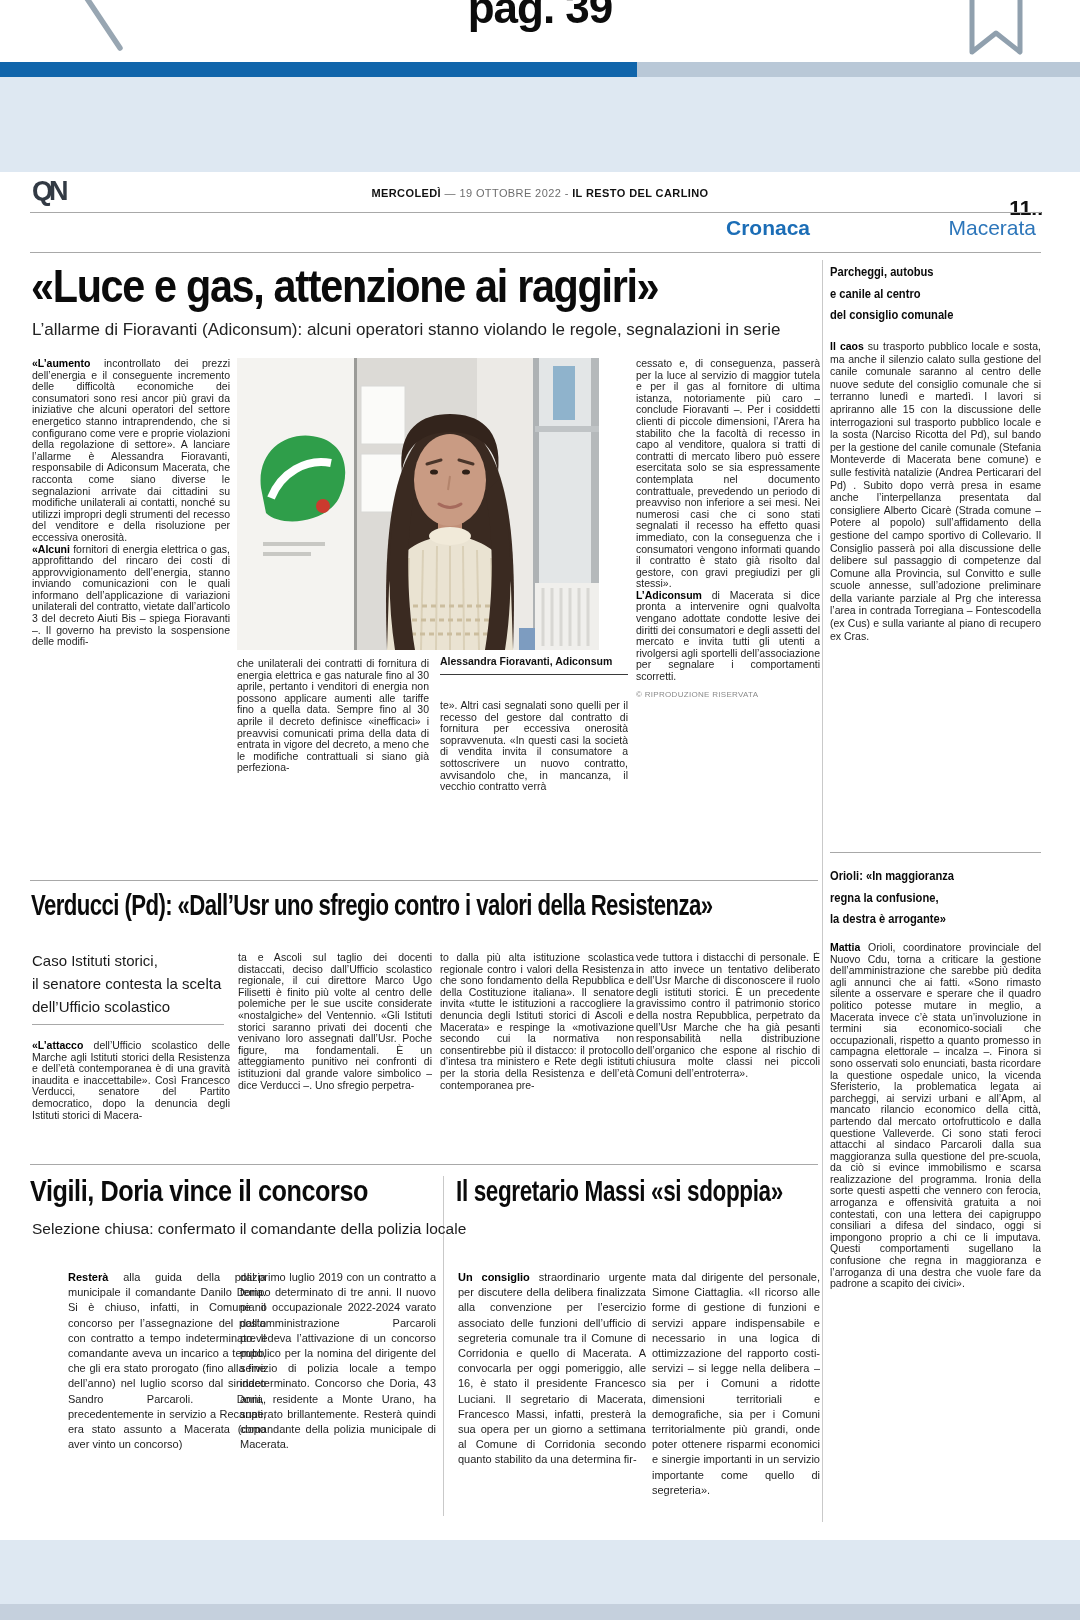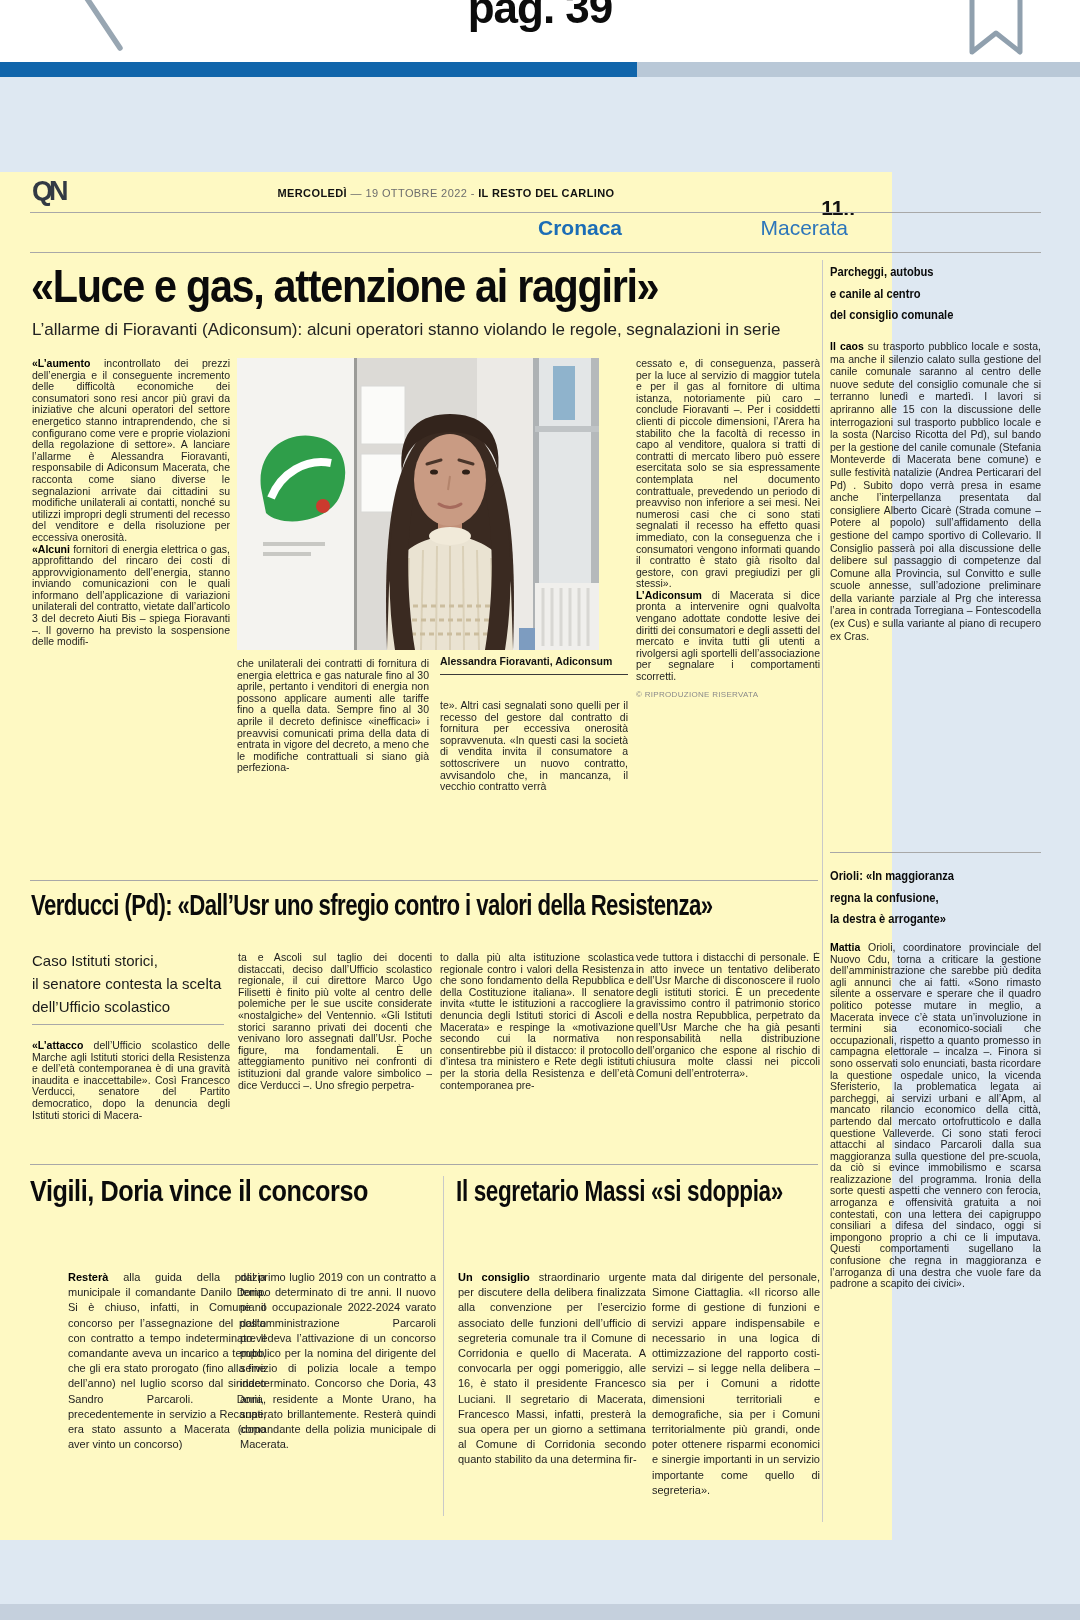--- a/index.html
+++ b/index.html
@@ -11,21 +11,21 @@
   .iconbtn { position:absolute; background:none; border:none; cursor:pointer; }
   .back { left:38px; top:0; width:120px; height:62px; }
   .bmk  { left:964px; top:0; width:64px; height:62px; }
   .paglabel { position:absolute; left:0; right:0; top:-17px; text-align:center;
               font-size:44px; font-weight:800; letter-spacing:-1px; color:#0c0c0c; }
   .progress { position:absolute; top:62px; left:0; width:1080px; height:15px; background:#b9c8d7; z-index:5; }
   .progress .fill { height:100%; background:#1065ab; }
   .footerstrip { position:absolute; left:0; bottom:0; width:1080px; height:16px; background:#c5d0dd; }
 
   
-  .page { position:absolute; left:0; top:172px; width:892px; height:1368px; background:#fef9c3; }
+  .page { position:absolute; left:0; top:172px; width:1080px; height:1368px; background:#ffffff; }
   .abs { position:absolute; }
   .rule { position:absolute; height:1px; background:#a8a8a8; }
   .vline { position:absolute; width:1px; background:#c9c9c9; }
 
   .qn { left:32px; top:4px; font-size:27px; font-weight:900; letter-spacing:-4px; color:#323a44; }
   .dateline { left:0; right:0; top:15px; text-align:center; font-size:11px; letter-spacing:.4px; color:#6d6d6d; }
   .dateline b { color:#111; }
   .pageno { right:37px; top:2px; font-size:21px; font-weight:800; color:#111;margin-top:22px; }
   .cronaca { right:270px; top:44px; font-size:21px; font-weight:700; color:#1b6db6; }
   .macerata { right:44px; top:44px; font-size:21px; color:#2d76ba; }
@@ -241,20 +241,21 @@
     <p><span>to dalla più alta istituzione scolastica regionale contro i valori della Resistenza che sono fondamento della Repubblica e della Costituzione italiana». Il senatore invita «tutte le istituzioni a raccogliere la denuncia degli Istituti storici di Ascoli e Macerata» e respinge la «motivazione secondo cui la normativa non consentirebbe più il distacco: il protocollo d’intesa tra ministero e Rete degli istituti per la storia della Resistenza e dell’età contemporanea pre-</span></p>
   </div>
   <div class="abs bodytxt vc4">
     <p><span>vede tuttora i distacchi di personale. È in atto invece un tentativo deliberato dell’Usr Marche di disconoscere il ruolo degli istituti storici. È un precedente gravissimo contro il patrimonio storico della nostra Repubblica, perpetrato da quell’Usr Marche che ha già pesanti responsabilità nella distribuzione dell’organico che espone al rischio di chiusura molte classi nei piccoli Comuni dell’entroterra».</span></p>
   </div>
 
   <div class="rule brule"></div>
   <div class="vline bdiv"></div>
 
   <div class="abs hl headline3">Vigili, Doria vince il concorso</div>
+  <div class="abs subhead-s gs">Selezione chiusa: confermato il comandante della polizia locale</div>
   <div class="abs bodytxt botcol gc1">
     <p><b>Resterà</b><span> alla guida della polizia municipale il comandante Danilo Doria. Si è chiuso, infatti, in Comune il concorso per l’assegnazione del posto con contratto a tempo indeterminato. Il comandante aveva un incarico a tempo, che gli era stato prorogato (fino alla fine dell’anno) nel luglio scorso dal sindaco Sandro Parcaroli. Doria, precedentemente in servizio a Recanati, era stato assunto a Macerata (dopo aver vinto un concorso)</span></p>
   </div>
   <div class="abs bodytxt botcol gc2">
     <p><span>dal primo luglio 2019 con un contratto a tempo determinato di tre anni. Il nuovo piano occupazionale 2022-2024 varato dall’amministrazione Parcaroli prevedeva l’attivazione di un concorso pubblico per la nomina del dirigente del servizio di polizia locale a tempo indeterminato. Concorso che Doria, 43 anni, residente a Monte Urano, ha superato brillantemente. Resterà quindi comandante della polizia municipale di Macerata.</span></p>
   </div>
 
   <div class="abs hl headline4">Il segretario Massi «si sdoppia»</div>
   <div class="abs bodytxt botcol mc1">
     <p><b>Un consiglio</b><span> straordinario urgente per discutere della delibera finalizzata alla convenzione per l’esercizio associato delle funzioni dell’ufficio di segreteria comunale tra il Comune di Corridonia e quello di Macerata. A convocarla per oggi pomeriggio, alle 16, è stato il presidente Francesco Luciani. Il segretario di Macerata, Francesco Massi, infatti, presterà la sua opera per un giorno a settimana al Comune di Corridonia secondo quanto stabilito da una determina fir-</span></p>

